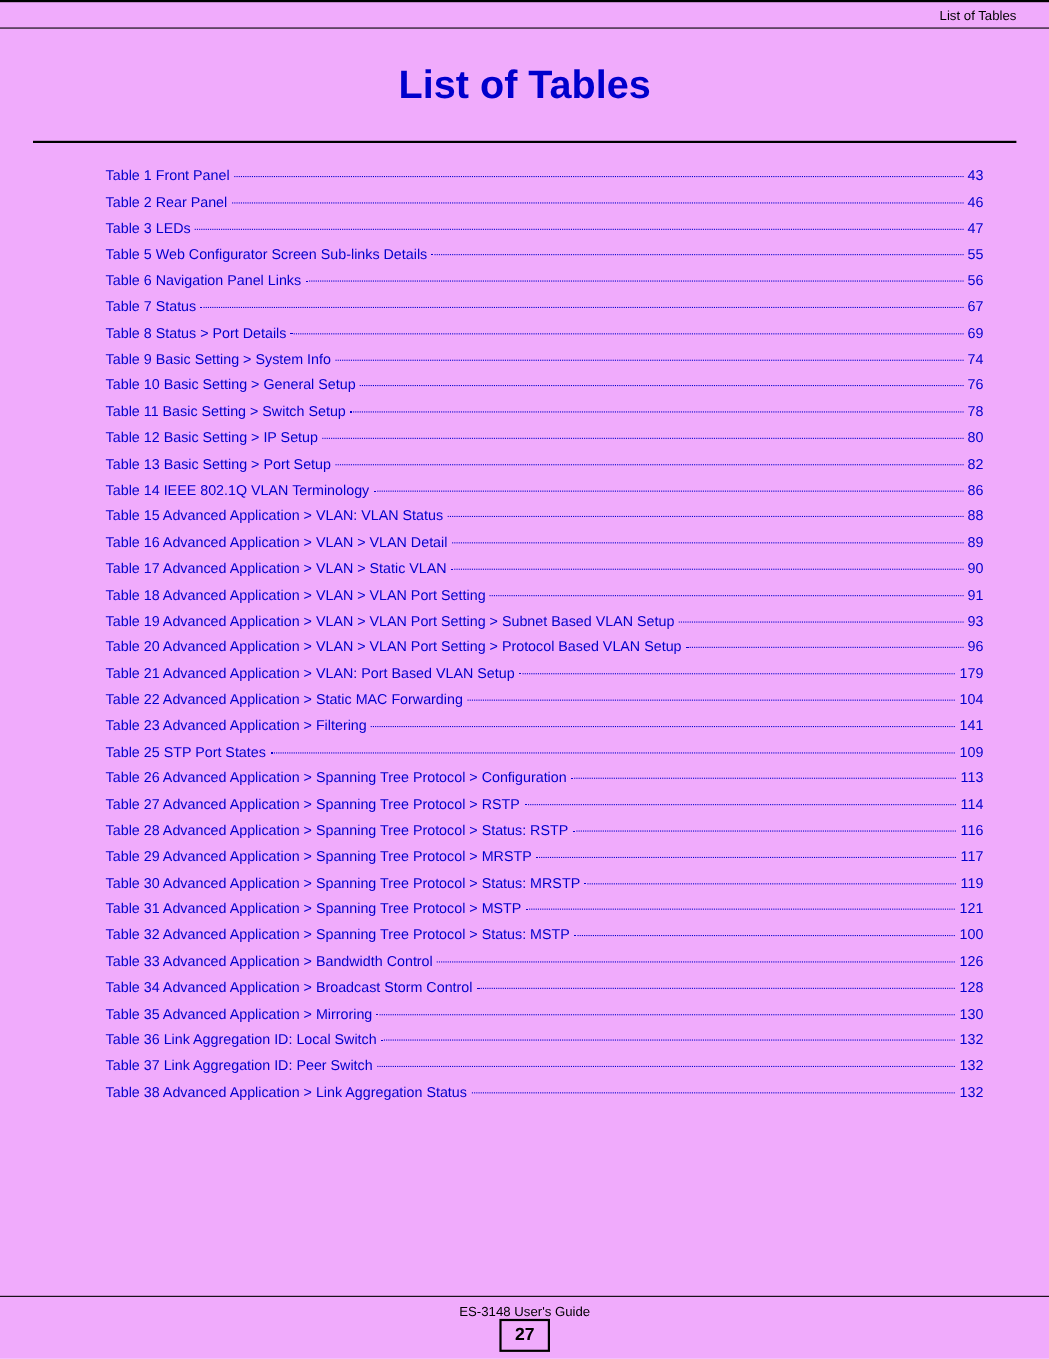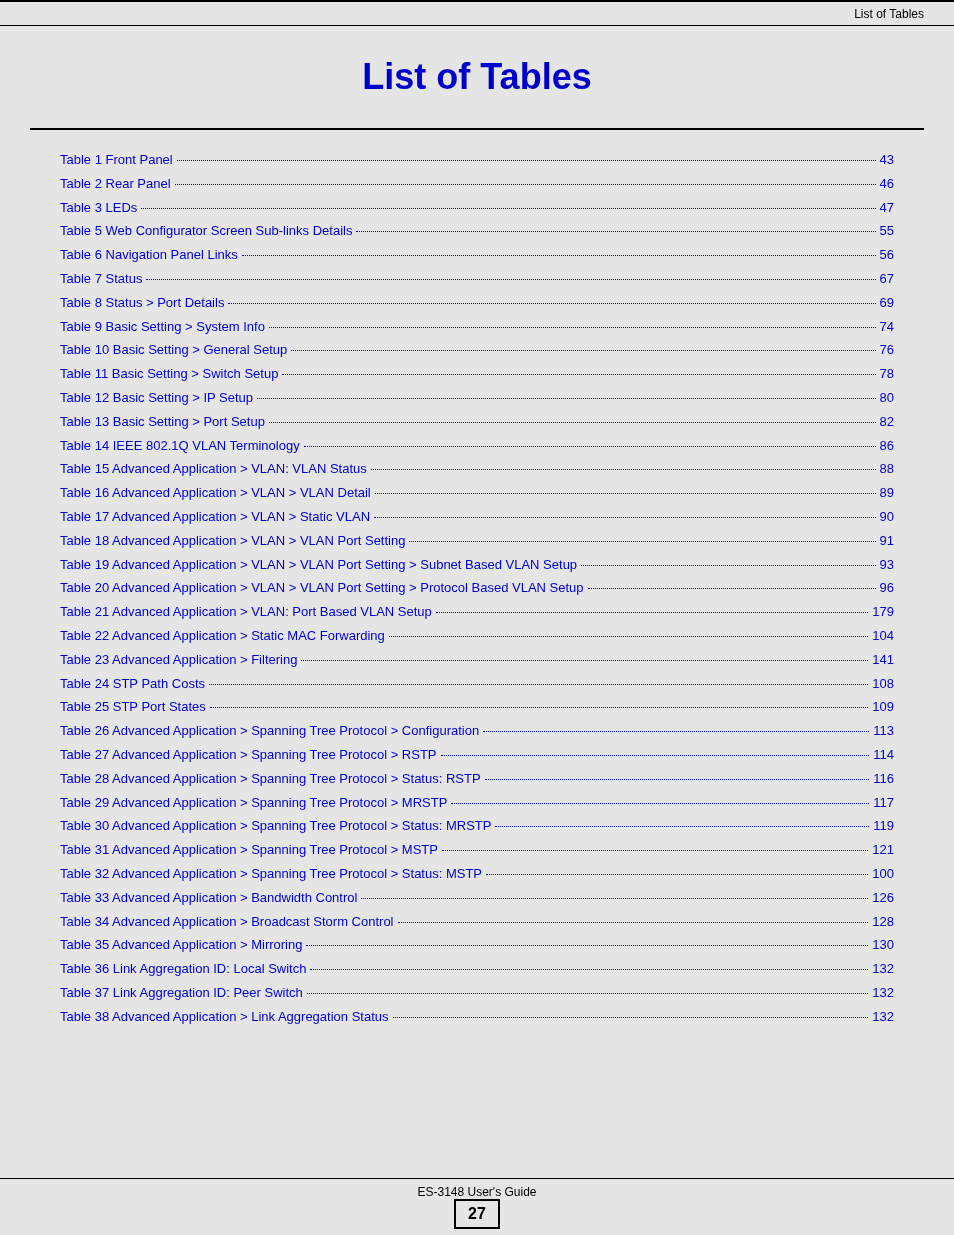--- a/index.html
+++ b/index.html
@@ -13,21 +13,21 @@
       min-height: 1235px;
       background: #ffffff;
       font-family: Arial, sans-serif;
       font-size: 13px;
       position: relative;
     }
 
     .page-container {
       width: 954px;
       min-height: 1235px;
-      background: #e5e5e5;
+      background: #f0abfc;
       padding: 0;
       position: relative;
     }
 
     .header-bar {
       border-top: 2px solid #000;
       border-bottom: 1px solid #000;
       padding: 4px 30px;
       text-align: right;
       margin-bottom: 0;
@@ -47,20 +47,21 @@
 
     .page-title {
       font-size: 36px;
       font-weight: bold;
       color: #0000cc;
       font-family: Arial, sans-serif;
     }
 
     .content-area {
       padding: 20px 60px 20px 60px;
+      margin-left: 36px;
     }
 
     .toc-entry {
       display: flex;
       align-items: baseline;
       margin-bottom: 3px;
       color: #0000cc;
       font-size: 13px;
       line-height: 1.6;
     }
@@ -233,25 +234,20 @@
         <span class="toc-label">Table 22 Advanced Application &gt; Static MAC Forwarding</span>
         <span class="toc-dots"></span>
         <span class="toc-page">104</span>
       </div>
       <div class="toc-entry">
         <span class="toc-label">Table 23 Advanced Application &gt; Filtering</span>
         <span class="toc-dots"></span>
         <span class="toc-page">141</span>
       </div>
       <div class="toc-entry">
-        <span class="toc-label">Table 24 STP Path Costs</span>
-        <span class="toc-dots"></span>
-        <span class="toc-page">108</span>
-      </div>
-      <div class="toc-entry">
         <span class="toc-label">Table 25 STP Port States</span>
         <span class="toc-dots"></span>
         <span class="toc-page">109</span>
       </div>
       <div class="toc-entry">
         <span class="toc-label">Table 26 Advanced Application &gt; Spanning Tree Protocol &gt; Configuration</span>
         <span class="toc-dots"></span>
         <span class="toc-page">113</span>
       </div>
       <div class="toc-entry">

